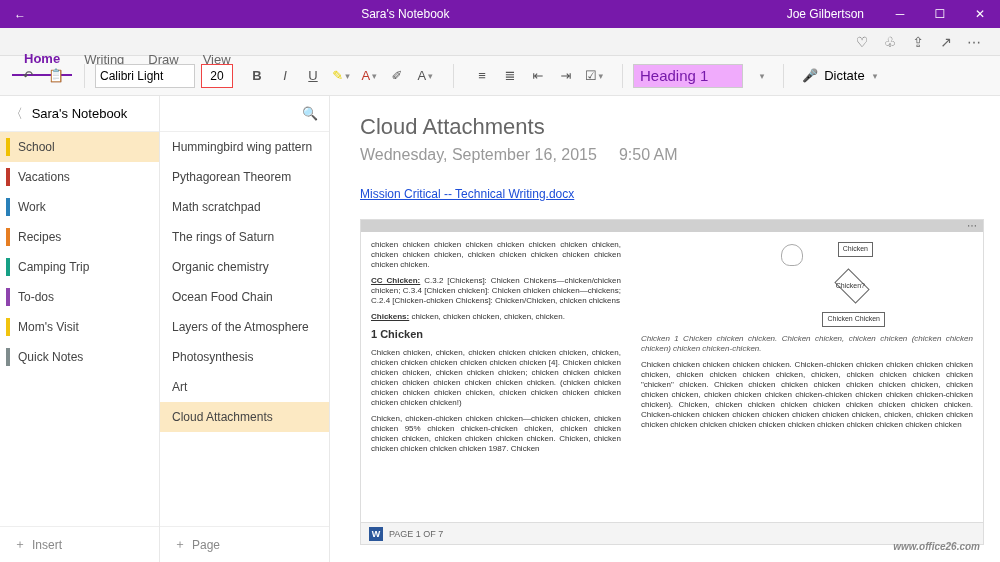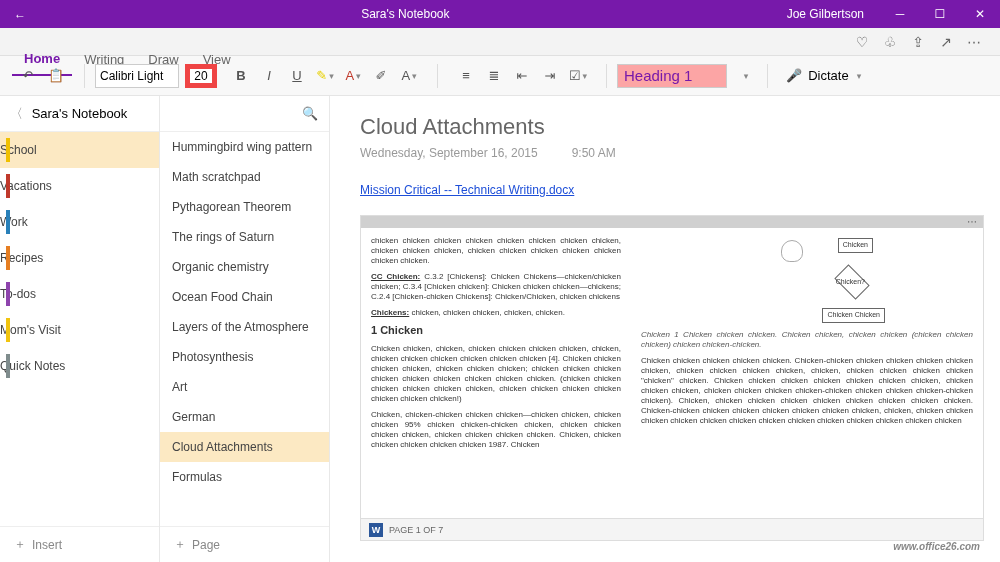--- a/index.html
+++ b/index.html
@@ -19,47 +19,47 @@
 .ribtabs .tab.active { color:#7719aa; font-weight:600; border-bottom:2px solid #7719aa; }
 .ribtabs .spacer { flex:1; }
 .ribtabs .righticon { width:28px; text-align:center; color:#666; font-size:14px; }
 
 
 .toolbar { height:40px; background:#f8f8f8; display:flex; align-items:center; padding:0 10px; gap:6px; border-bottom:1px solid #e5e5e5; font-size:13px; }
 .toolbar .grp { display:flex; align-items:center; gap:4px; padding:0 6px; }
 .toolbar .sep { width:1px; height:24px; background:#ddd; margin:0 4px; }
 .toolbar .iconbtn { width:24px; height:24px; display:flex; align-items:center; justify-content:center; color:#555; }
 .toolbar select,.toolbar input.ff { height:24px; border:1px solid #ccc; background:#fff; font-size:12px; padding:0 4px; }
-.toolbar input.ff { width:84px; }
-.toolbar input.fs { width:32px; height:24px; border:5px solid #ef4444; font-size:12px; text-align:center; }
-.toolbar .heading { width:110px; height:24px; border:1px solid #ccc; background:#fca5a5; display:flex; align-items:center; padding:0 6px; color:#7719aa; font-size:15px; }
+.toolbar input.ff { width:100px; }
+.toolbar input.fs { width:32px; height:24px; border:1px solid #ef4444; font-size:12px; text-align:center; }
+.toolbar .heading { width:110px; height:24px; border:1px solid #ccc; background:#f0abfc; display:flex; align-items:center; padding:0 6px; color:#7719aa; font-size:15px; }
 .toolbar .dictate { display:flex; align-items:center; gap:6px; padding:0 8px; }
 .dd { font-size:9px; color:#888; margin-left:2px; }
 
 
 .main { display:flex; height:466px; }
 .navcol { width:160px; border-right:1px solid #e8e8e8; background:#fff; display:flex; flex-direction:column; }
 .nbheader { height:36px; display:flex; align-items:center; justify-content:center; position:relative; border-bottom:1px solid #eee; font-size:13px; }
 .nbheader .back { position:absolute; left:10px; color:#888; }
 .nbheader .search { position:absolute; right:10px; color:#888; }
 .sectionlist { flex:1; overflow:auto; }
-.sectionitem { height:36px; display:flex; align-items:center; font-size:12px; color:#444; position:relative; }
+.sectionitem { height:30px; display:flex; align-items:center; padding-left:18px; font-size:12px; color:#444; position:relative; }
 .sectionitem::before { content:""; position:absolute; left:6px; top:6px; bottom:6px; width:4px; }
 .sectionitem.c0::before{background:#f0c000;} .sectionitem.c1::before{background:#c0392b;} .sectionitem.c2::before{background:#2980b9;} .sectionitem.c3::before{background:#e67e22;} .sectionitem.c4::before{background:#16a085;} .sectionitem.c5::before{background:#8e44ad;} .sectionitem.c6::before{background:#f1c40f;} .sectionitem.c7::before{background:#7f8c8d;}
 .sectionitem.sel { background:#fce9c3; }
 .addbtn { height:36px; display:flex; align-items:center; padding-left:14px; font-size:12px; color:#888; border-top:1px solid #eee; gap:6px;}
 
 .pagecol { width:170px; border-right:1px solid #e8e8e8; display:flex; flex-direction:column; }
 .pagelist { flex:1; overflow:auto; padding-top:36px; }
 .pageitem { height:30px; display:flex; align-items:center; padding-left:12px; padding-right:8px; font-size:12px; color:#444; }
 .pageitem.sel { background:#fce9c3; }
 
 .content { flex:1; padding:18px 16px 0 30px; overflow:hidden; position:relative; }
 .pagetitle { font-size:22px; color:#666; font-weight:300; margin-bottom:6px; }
-.pagedate { font-size:12px; color:#999; display:flex; gap:34px; margin-bottom:20px; }
+.pagedate { font-size:16px; color:#999; display:flex; gap:22px; margin-bottom:20px; }
 .linktext { font-size:12px; color:#1d4ed8; text-decoration:underline; margin-bottom:18px; display:inline-block; }
 
 
 .docprev { border:1px solid #ddd; background:#fff; position:relative; }
 .docprev .topbar { height:12px; background:#d0d0d0; position:relative; }
 .docprev .topbar .dots { position:absolute; right:6px; top:0; font-size:10px; color:#555; }
 .docprev .inner { display:flex; height:290px;justify-content:flex-end; }
 .doccol { padding:8px 10px; font-size:8px; color:#333; line-height:1.25; }
 .doccol.left { width:270px; }
 .doccol.right { flex:1; position:relative; }
@@ -155,47 +155,46 @@
   <div class="navcol">
     <div class="nbheader">
       <span class="back">〈</span>
       <span>Sara's Notebook</span>
     </div>
     <div class="sectionlist">
       <div class="sectionitem sel c0">School</div>
       <div class="sectionitem c1">Vacations</div>
       <div class="sectionitem c2">Work</div>
       <div class="sectionitem c3">Recipes</div>
+      <div class="sectionitem c4">Camping Trip</div>
       <div class="sectionitem c5">To-dos</div>
       <div class="sectionitem c6">Mom's Visit</div>
       <div class="sectionitem c7">Quick Notes</div>
     </div>
     <div class="addbtn">
         <span>＋</span>
         <span>Insert</span>
       </div>
   </div>
 
   <div class="pagecol">
     <div class="nbheader" style="justify-content:flex-end;">
       <span class="search">🔍</span>
     </div>
     <div class="pagelist" style="padding-top:0;">
       <div class="pageitem">Hummingbird wing pattern</div>
+      <div class="pageitem">Pythagorean Theorem</div>
       <div class="pageitem">Math scratchpad</div>
-      <div class="pageitem">Pythagorean Theorem</div>
       <div class="pageitem">The rings of Saturn</div>
       <div class="pageitem">Organic chemistry</div>
       <div class="pageitem">Ocean Food Chain</div>
       <div class="pageitem">Layers of the Atmosphere</div>
       <div class="pageitem">Photosynthesis</div>
       <div class="pageitem">Art</div>
-      <div class="pageitem">German</div>
       <div class="pageitem sel">Cloud Attachments</div>
-      <div class="pageitem">Formulas</div>
     </div>
     <div class="addbtn">
         <span>＋</span>
         <span>Page</span>
       </div>
   </div>
 
   <div class="content">
     <div class="pagetitle">Cloud Attachments</div>
     <div class="pagedate">

